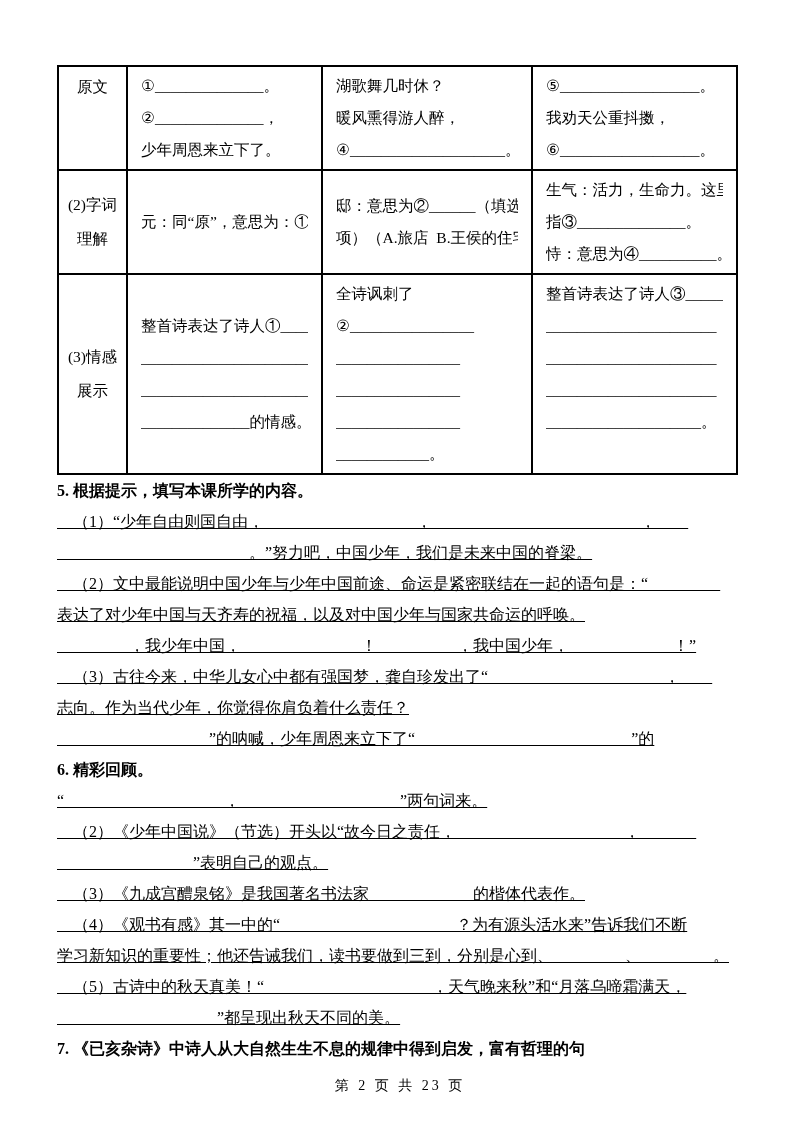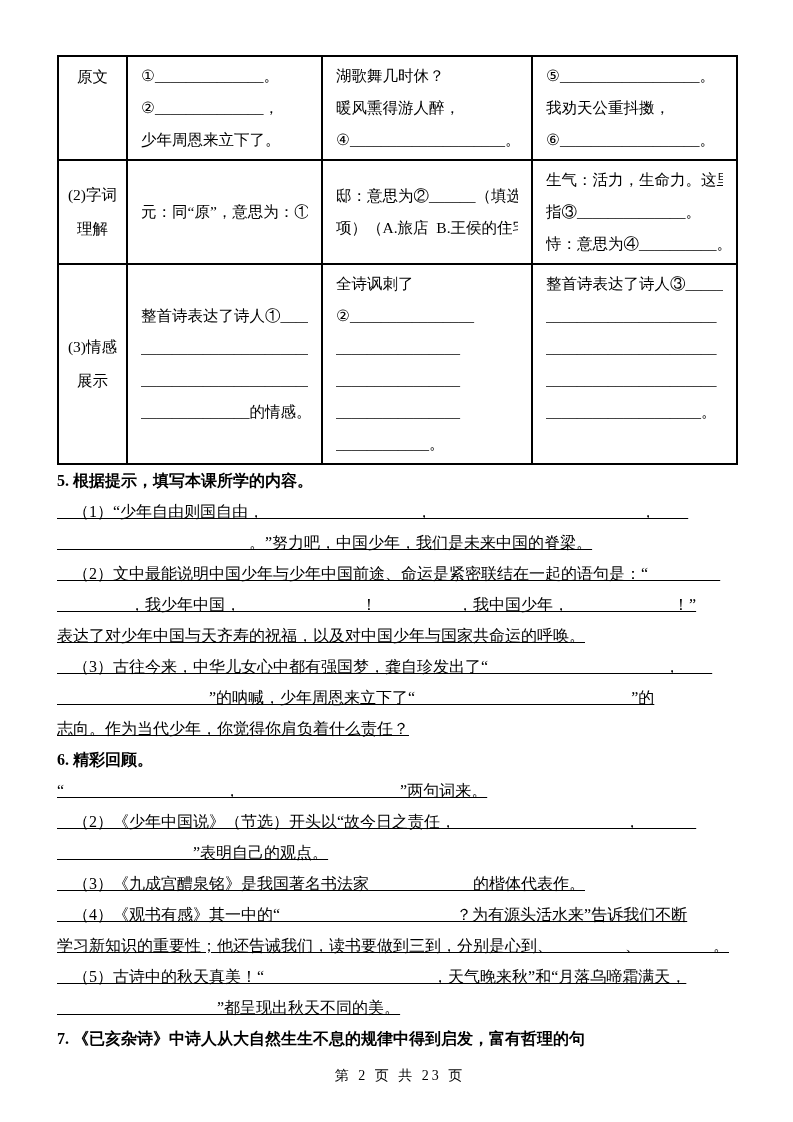--- a/index.html
+++ b/index.html
@@ -12,20 +12,21 @@
     color:#000;
     font-family:"Liberation Serif","DejaVu Serif",serif;
     font-size:16px;
     overflow:hidden;
   }
   
   table.grid{
     border-collapse:collapse;
     table-layout:fixed;
     width:679px;
+    margin-top:10px;
   }
   table.grid td{
     border:2px solid #000;
     vertical-align:top;
     padding:3px 13px;
     overflow:hidden;
     box-sizing:border-box;
   }
   table.grid td.vc{vertical-align:middle;}
   table.grid td.label-cell{text-align:center;padding:3px 2px;}
@@ -162,25 +163,25 @@
       </td>
     </tr>
   </tbody>
     </table>
 
   <div class="q-heading">5. 根据提示，填写本课所学的内容。</div>
   <div class="q-lines">
       <div class="line">　（1）“少年自由则国自由，___________________，__________________________，____</div>
       <div class="line">________________________。”努力吧，中国少年，我们是未来中国的脊梁。</div>
       <div class="line">　（2）文中最能说明中国少年与少年中国前途、命运是紧密联结在一起的语句是：“_________</div>
+      <div class="line">表达了对少年中国与天齐寿的祝福，以及对中国少年与国家共命运的呼唤。</div>
       <div class="line">_________，我少年中国，_______________！__________，我中国少年，_____________！”</div>
-      <div class="line">表达了对少年中国与天齐寿的祝福，以及对中国少年与国家共命运的呼唤。</div>
       <div class="line">　（3）古往今来，中华儿女心中都有强国梦，龚自珍发出了“______________________，____</div>
+      <div class="line">志向。作为当代少年，你觉得你肩负着什么责任？</div>
       <div class="line">___________________”的呐喊，少年周恩来立下了“___________________________”的</div>
-      <div class="line">志向。作为当代少年，你觉得你肩负着什么责任？</div>
     </div>
 
   <div class="q-heading">6. 精彩回顾。</div>
   <div class="q-lines">
       <div class="line">“____________________，____________________”两句词来。</div>
       <div class="line">　（2）《少年中国说》（节选）开头以“故今日之责任，_____________________，_______</div>
       <div class="line">　_______________”表明自己的观点。</div>
       <div class="line">　（3）《九成宫醴泉铭》是我国著名书法家_____________的楷体代表作。</div>
       <div class="line">　（4）《观书有感》其一中的“______________________？为有源头活水来”告诉我们不断</div>
       <div class="line">学习新知识的重要性；他还告诫我们，读书要做到三到，分别是心到、_________、_________。</div>

